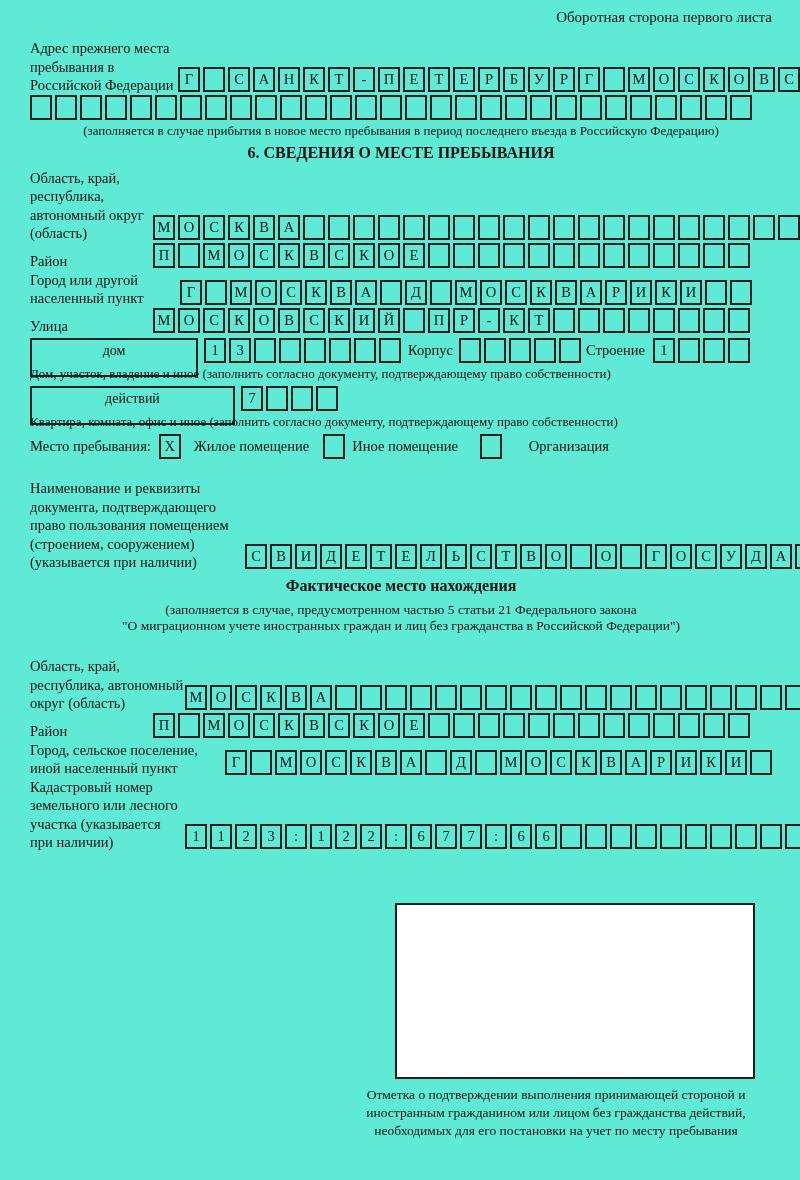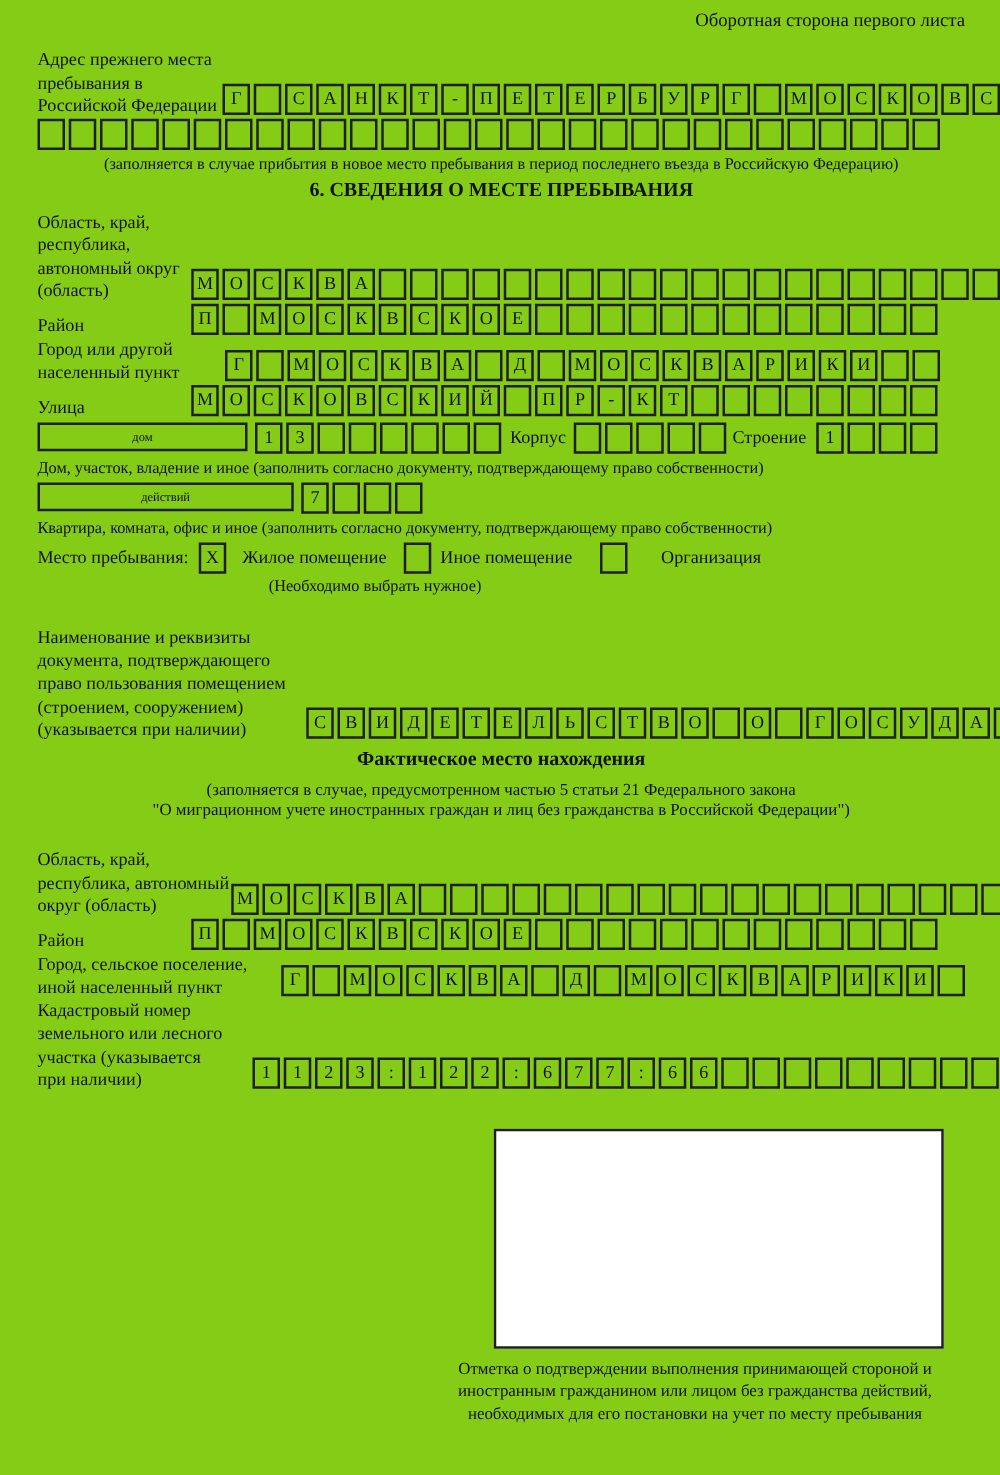--- a/index.html
+++ b/index.html
@@ -1,17 +1,17 @@
 <!DOCTYPE html>
 <html><head>
 <meta charset="utf-8">
 <style>
   * { margin:0; padding:0; box-sizing:border-box; }
   body { background:#fff; font-family:"Liberation Serif","DejaVu Serif",serif; color:#111; }
-  .page { position:relative; width:800px; height:1180px; background:#84cc16; padding:8px 28px 0 30px; overflow:hidden; }
+  .page { position:relative; width:800px; height:1180px; background:#5eead4; padding:8px 28px 0 30px; overflow:hidden; }
 
   .header-note { text-align:right; font-size:15px; line-height:19px; margin-bottom:12px; }
 
   .frow { display:flex; align-items:flex-end; }
   .lbl { font-size:14.5px; line-height:18.5px; flex:0 0 auto; }
   .lbl-top { width:148px; }
   .lbl-std { width:123px; }
   .lbl-cad { width:155px; }
   .lbl-city2 { width:195px; }
   .lbl-doc { width:215px; }
@@ -19,22 +19,22 @@
   .boxcol { display:flex; flex-direction:row; }
   .boxrow { white-space:nowrap; height:25px; margin-bottom:3px; line-height:0; }
   .cell { display:inline-block; width:22px; height:25px; border:2px solid #1f1f1f;
           margin-right:3px; text-align:center; font-size:14.5px; line-height:21px;
           vertical-align:top; font-family:"Liberation Serif","DejaVu Serif",serif; }
   .region-block { min-height:74px; }
   .caption { font-size:13px; line-height:16px; margin-bottom:4px; }
   .caption-center { text-align:center; }
   .sec-title { text-align:center; font-weight:bold; font-size:16px; line-height:20px; margin:2px 0 6px 0; }
 
-  .labelbox { display:inline-block; height:23px; border:2px solid #1f1f1f; text-align:center;
-              font-size:10px; line-height:21px; vertical-align:top; }
+  .labelbox { display:inline-block; height:39px; border:2px solid #1f1f1f; text-align:center;
+              font-size:14px; line-height:21px; vertical-align:top; }
   .labelbox-dom { width:168px; }
   .labelbox-kv { width:205px; }
   .inline-lbl { display:inline-block; font-size:14.5px; line-height:25px; vertical-align:top; }
 
   .stay-row { display:flex; align-items:flex-start; height:27px; }
   .stay-note { font-size:13px; line-height:16px; margin:0 0 6px 185px; }
 
   .act-cap { text-align:center; font-size:13.5px; line-height:16px; }
 
   .stamp-box { position:absolute; left:395px; top:903px; width:360px; height:176px; border:2px solid #1f1f1f; background:#fff; }
@@ -98,21 +98,20 @@
 
   <div class="stay-row">
     <span class="inline-lbl">Место пребывания:</span>
     <span style="margin-left:8px;"><span class="cell">X</span></span>
     <span class="inline-lbl" style="margin-left:10px;">Жилое помещение</span>
     <span style="margin-left:14px;"><span class="cell"></span></span>
     <span class="inline-lbl" style="margin-left:4px;">Иное помещение</span>
     <span style="margin-left:22px;"><span class="cell"></span></span>
     <span class="inline-lbl" style="margin-left:24px;">Организация</span>
   </div>
-  <div class="stay-note">(Необходимо выбрать нужное)</div>
 
   <div class="frow" style="min-height:111px;">
     <div class="lbl lbl-doc">Наименование и реквизиты документа, подтверждающего право пользования помещением (строением, сооружением) (указывается при наличии)</div>
     <div class="boxcol">
       <div class="boxrow"><span class="cell">С</span><span class="cell">В</span><span class="cell">И</span><span class="cell">Д</span><span class="cell">Е</span><span class="cell">Т</span><span class="cell">Е</span><span class="cell">Л</span><span class="cell">Ь</span><span class="cell">С</span><span class="cell">Т</span><span class="cell">В</span><span class="cell">О</span><span class="cell"></span><span class="cell">О</span><span class="cell"></span><span class="cell">Г</span><span class="cell">О</span><span class="cell">С</span><span class="cell">У</span><span class="cell">Д</span></div>
       <div class="boxrow"><span class="cell">А</span><span class="cell">Р</span><span class="cell">С</span><span class="cell">Т</span><span class="cell">В</span><span class="cell">Е</span><span class="cell">Н</span><span class="cell">Н</span><span class="cell">О</span><span class="cell">Й</span><span class="cell"></span><span class="cell">Р</span><span class="cell">Е</span><span class="cell">Г</span><span class="cell">И</span><span class="cell">С</span><span class="cell">Т</span><span class="cell">Р</span><span class="cell">А</span><span class="cell">Ц</span><span class="cell">И</span></div>
       <div class="boxrow"><span class="cell">И</span><span class="cell"></span><span class="cell">П</span><span class="cell">Р</span><span class="cell">А</span><span class="cell">В</span><span class="cell">А</span><span class="cell"></span><span class="cell">№</span><span class="cell">0</span><span class="cell">0</span><span class="cell">-</span><span class="cell">0</span><span class="cell">0</span><span class="cell">-</span><span class="cell">0</span><span class="cell">0</span><span class="cell">/</span><span class="cell">0</span><span class="cell">0</span><span class="cell">0</span></div>
     </div>
   </div>
 
@@ -131,21 +130,21 @@
   <div class="frow">
     <div class="lbl lbl-std">Район</div>
     <div class="boxrow"><span class="cell">П</span><span class="cell"></span><span class="cell">М</span><span class="cell">О</span><span class="cell">С</span><span class="cell">К</span><span class="cell">В</span><span class="cell">С</span><span class="cell">К</span><span class="cell">О</span><span class="cell">Е</span><span class="cell"></span><span class="cell"></span><span class="cell"></span><span class="cell"></span><span class="cell"></span><span class="cell"></span><span class="cell"></span><span class="cell"></span><span class="cell"></span><span class="cell"></span><span class="cell"></span><span class="cell"></span><span class="cell"></span></div>
   </div>
 
   <div class="frow">
     <div class="lbl lbl-city2">Город, сельское поселение, иной населенный пункт</div>
     <div class="boxrow"><span class="cell">Г</span><span class="cell"></span><span class="cell">М</span><span class="cell">О</span><span class="cell">С</span><span class="cell">К</span><span class="cell">В</span><span class="cell">А</span><span class="cell"></span><span class="cell">Д</span><span class="cell"></span><span class="cell">М</span><span class="cell">О</span><span class="cell">С</span><span class="cell">К</span><span class="cell">В</span><span class="cell">А</span><span class="cell">Р</span><span class="cell">И</span><span class="cell">К</span><span class="cell">И</span><span class="cell"></span></div>
   </div>
 
-  <div class="frow" style="min-height:74px;gap:17px;">
+  <div class="frow" style="min-height:74px;">
     <div class="lbl lbl-cad">Кадастровый номер земельного или лесного участка (указывается при наличии)</div>
     <div class="boxcol" style="margin-top:18px;">
       <div class="boxrow"><span class="cell">1</span><span class="cell">1</span><span class="cell">2</span><span class="cell">3</span><span class="cell">:</span><span class="cell">1</span><span class="cell">2</span><span class="cell">2</span><span class="cell">:</span><span class="cell">6</span><span class="cell">7</span><span class="cell">7</span><span class="cell">:</span><span class="cell">6</span><span class="cell">6</span><span class="cell"></span><span class="cell"></span><span class="cell"></span><span class="cell"></span><span class="cell"></span><span class="cell"></span><span class="cell"></span><span class="cell"></span></div>
       <div class="boxrow"><span class="cell"></span><span class="cell"></span><span class="cell"></span><span class="cell"></span><span class="cell"></span><span class="cell"></span><span class="cell"></span><span class="cell"></span><span class="cell"></span><span class="cell"></span><span class="cell"></span><span class="cell"></span><span class="cell"></span><span class="cell"></span><span class="cell"></span><span class="cell"></span><span class="cell"></span><span class="cell"></span><span class="cell"></span><span class="cell"></span><span class="cell"></span><span class="cell"></span><span class="cell"></span></div>
     </div>
   </div>
 
   <div class="stamp-box"></div>
   <div class="stamp-caption">Отметка о подтверждении выполнения принимающей стороной и иностранным гражданином или лицом без гражданства действий, необходимых для его постановки на учет по месту пребывания</div>
 

